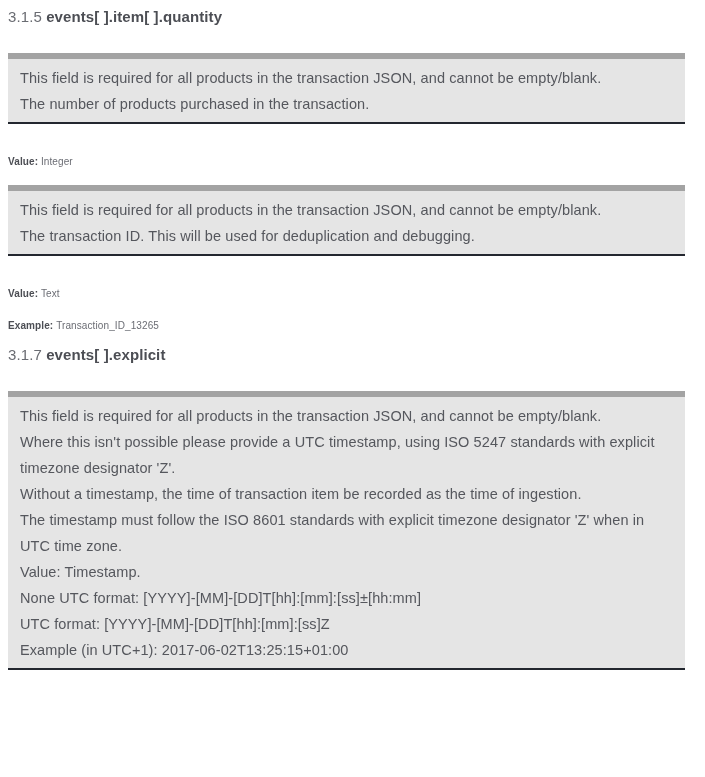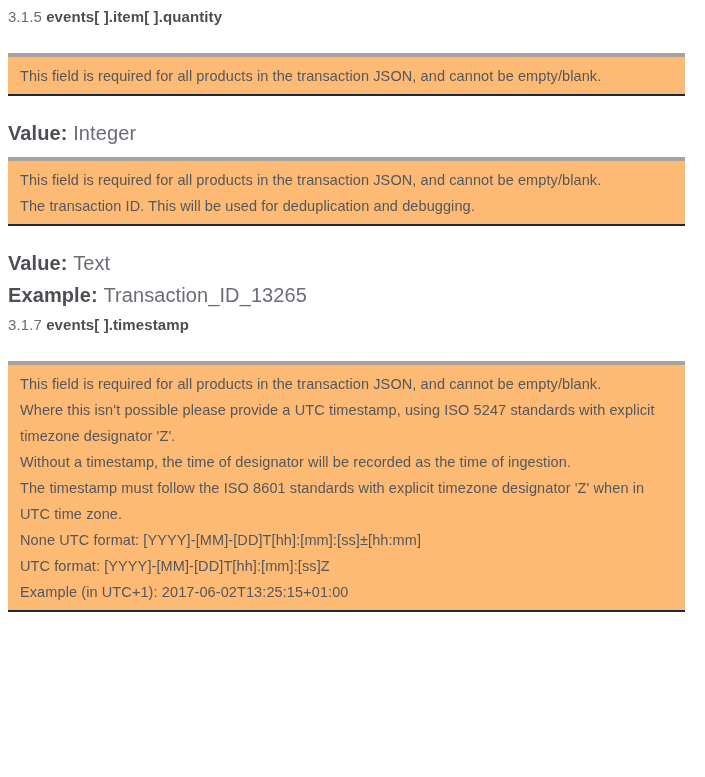--- a/index.html
+++ b/index.html
@@ -22,33 +22,33 @@
   }
   .sec-num {
     font-weight: 400;
     color: #6a6c72;
   }
   .sec-title {
     font-weight: 700;
     color: #4c4e54;
   }
   .note-box {
-    background: #fdba74;
-    border-top: 4px solid #a3a3a3;
+    background: #e5e5e5;
+    border-top: 6px solid #a3a3a3;
     border-bottom: 2px solid #23272f;
     padding: 6px 12px 5px 12px;
     margin: 0 0 29px 0;
     font-size: 14.5px;
     line-height: 26px;
     color: #55575d;
     letter-spacing: 0.1px;
   }
   .note-box p { margin: 0; }
   .meta-line {
-    font-size: 20px;
+    font-size: 10px;
     line-height: 17px;
     margin: 0 0 15px 0;
     letter-spacing: 0.1px;
   }
   .meta-line.example { margin-bottom: 13px; }
   .meta-label {
     font-weight: 700;
     color: #4c4e54;
   }
   .meta-value {
@@ -61,20 +61,21 @@
 
 <div class="page">
 
   <div class="section-heading">
     <span class="sec-num">3.1.5 </span>
     <span class="sec-title">events[ ].item[ ].quantity</span>
   </div>
 
   <div class="note-box">
     <p>This field is required for all products in the transaction JSON, and cannot be empty/blank.</p>
+    <p>The number of products purchased in the transaction.</p>
   </div>
 
   <div class="meta-line">
     <span class="meta-label">Value: </span>
     <span class="meta-value">Integer</span>
   </div>
 
 
 
   <div class="note-box">
@@ -87,26 +88,27 @@
     <span class="meta-value">Text</span>
   </div>
 
   <div class="meta-line example">
     <span class="meta-label">Example: </span>
     <span class="meta-value">Transaction_ID_13265</span>
   </div>
 
   <div class="section-heading">
     <span class="sec-num">3.1.7 </span>
-    <span class="sec-title">events[ ].timestamp</span>
+    <span class="sec-title">events[ ].explicit</span>
   </div>
 
   <div class="note-box">
     <p>This field is required for all products in the transaction JSON, and cannot be empty/blank.</p>
     <p>Where this isn't possible please provide a UTC timestamp, using ISO 5247 standards with explicit timezone designator 'Z'.</p>
-    <p>Without a timestamp, the time of designator will be recorded as the time of ingestion.</p>
+    <p>Without a timestamp, the time of transaction item be recorded as the time of ingestion.</p>
     <p>The timestamp must follow the ISO 8601 standards with explicit timezone designator 'Z' when in UTC time zone.</p>
+    <p>Value: Timestamp.</p>
     <p>None UTC format: [YYYY]-[MM]-[DD]T[hh]:[mm]:[ss]±[hh:mm]</p>
     <p>UTC format: [YYYY]-[MM]-[DD]T[hh]:[mm]:[ss]Z</p>
     <p>Example (in UTC+1): 2017-06-02T13:25:15+01:00</p>
   </div>
 
 </div>
 
 </body></html>

